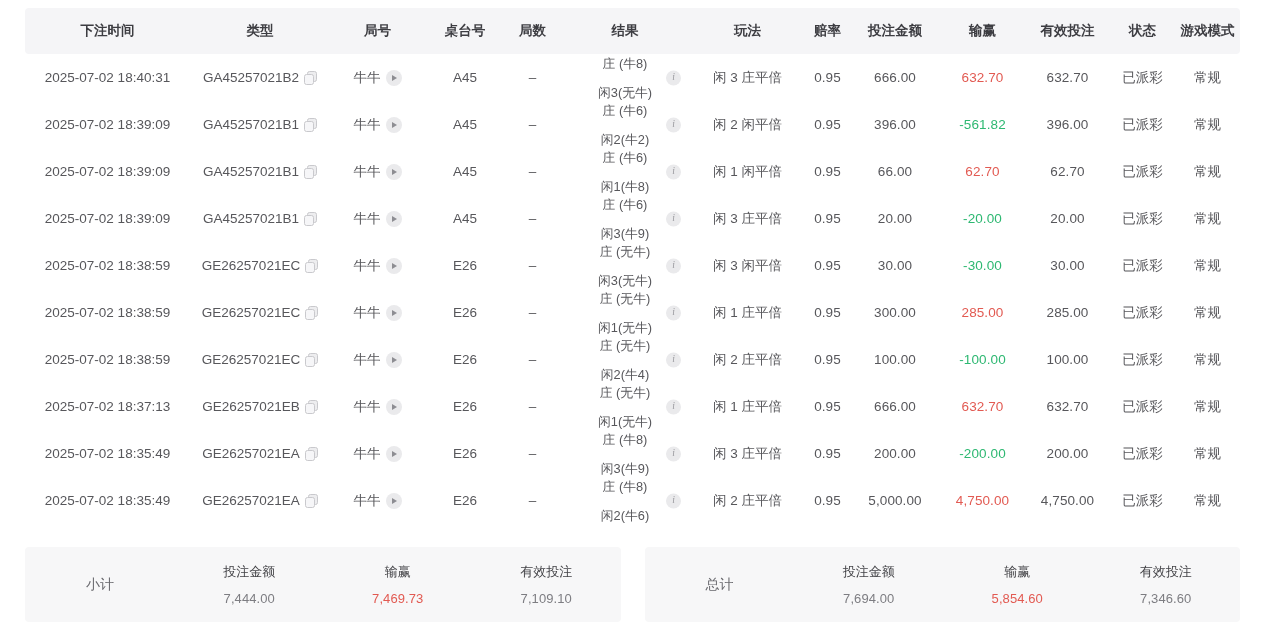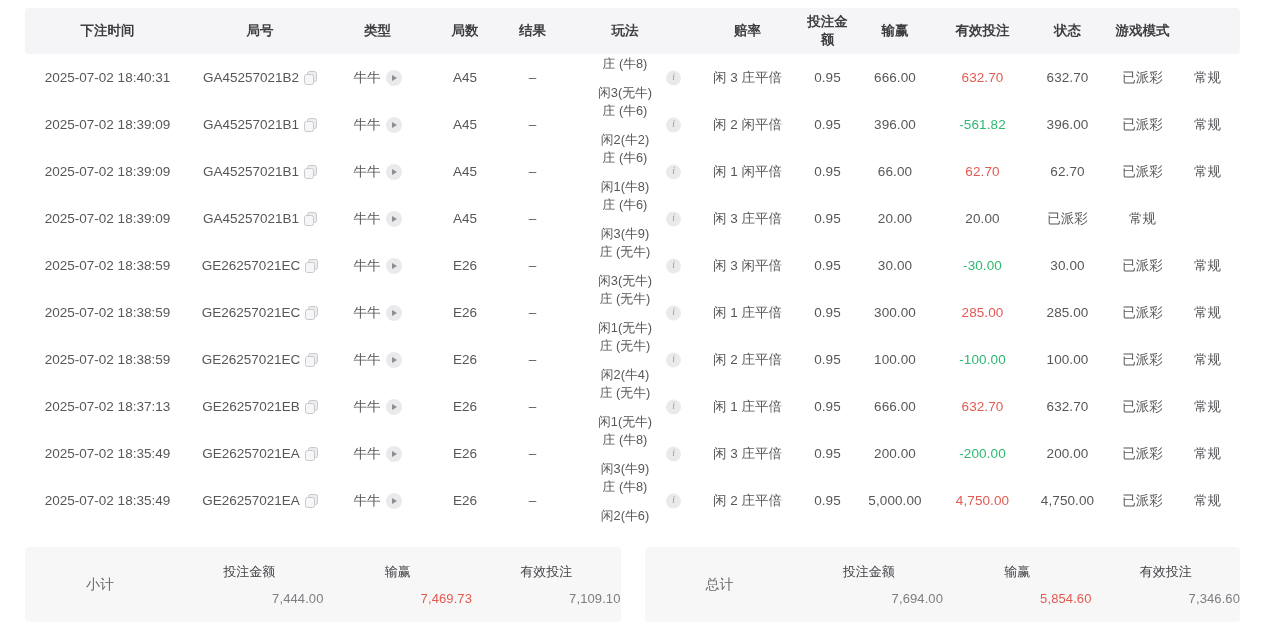--- a/index.html
+++ b/index.html
@@ -54,31 +54,32 @@
 
   
   .summary { display: flex; gap: 24px; margin: 23px 0 0 25px; width: 1215px; }
   .sum-box {
     flex: 1; background: var(--summary-bg, #f7f7f8); border-radius: 4px;
     height: 75px; display: flex; align-items: center;
   }
   .sum-label { width: 150px; text-align: center; font-size: 14px; color: #68686d; }
   .sum-stat { flex: 1; text-align: center; }
   .sum-stat .lbl { color: #434347; font-size: 13px; }
-  .sum-stat .val { margin-top: 10px; color: #7d7d82; font-size: 13px; text-align: right; }
+  .sum-stat .val { margin-top: 10px; color: #7d7d82; font-size: 13px; }
   .sum-stat .val.win { color: var(--win-color, #e25a52); }
 </style>
 </head>
 <body>
 
 <div class="table-wrap">
   <div class="tr thead">
     <div class="th">下注时间</div>
+    <div class="th">类型</div>
     <div class="th">局号</div>
-    <div class="th">类型</div>
+    <div class="th">桌台号</div>
     <div class="th">局数</div>
     <div class="th">结果</div>
     <div class="th">玩法</div>
     <div class="th">赔率</div>
     <div class="th">投注金额</div>
     <div class="th">输赢</div>
     <div class="th">有效投注</div>
     <div class="th">状态</div>
     <div class="th">游戏模式</div>
   </div>
@@ -210,20 +211,21 @@
     <div class="td col-result">
       <span>庄 (牛6)</span>
       <span>闲3(牛9)</span>
       <span class="icon-circle result-info" style="width:15px;height:15px;">
             <span class="info-glyph">i</span>
           </span>
     </div>
     <div class="td">闲 3 庄平倍</div>
     <div class="td num">0.95</div>
     <div class="td num">20.00</div>
+    <div class="td num loss">-20.00</div>
     <div class="td num">20.00</div>
     <div class="td">已派彩</div>
     <div class="td">常规</div>
   </div>
 
   <div class="tr">
     <div class="td">2025-07-02 18:38:59</div>
     <div class="td">
       <span>GE26257021EC</span>
       <span class="copy-ic">

